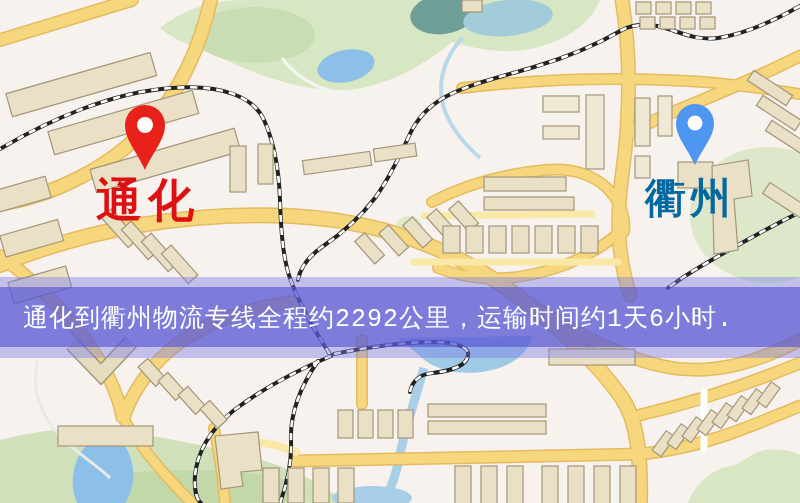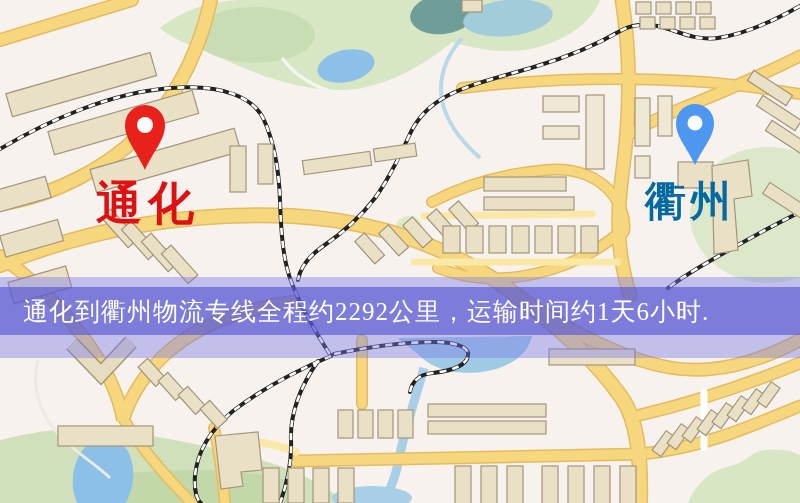--- a/index.html
+++ b/index.html
@@ -1,17 +1,17 @@
 <!DOCTYPE html>
 <html><head>
 <meta charset="utf-8">
 <style>
   html,body{margin:0;padding:0;background:#e8e8e8;}
   .stage{position:relative;width:800px;height:503px;overflow:hidden;
-         font-family:Liberation Serif, serif;}
+         font-family:Liberation Mono, monospace;}
   .stage svg.map{position:absolute;left:0;top:0;}
   
   .rc{fill:none;stroke:#e4bb60;stroke-linecap:round;}
   .rf{fill:none;stroke:#f6d77e;stroke-linecap:round;}
   .rm{fill:none;stroke:#fae8a6;stroke-linecap:round;}
   .rw{fill:none;stroke:#ffffff;stroke-linecap:round;}
   
   .rail-b{fill:none;stroke:#222222;stroke-width:4;stroke-linecap:round;}
   .rail-w{fill:none;stroke:#ffffff;stroke-width:2.6;stroke-dasharray:7 6;stroke-linecap:butt;}
   
@@ -20,21 +20,21 @@
   
   .pin{position:absolute;}
   
   .city-label{position:absolute;transform:translateX(-50%);font-weight:bold;
               white-space:nowrap;line-height:1;}
   .label-origin{left:148px;top:181px;font-size:46px;color:#dd1111;letter-spacing:6px;}
   .label-dest{left:690px;top:181px;font-size:41px;color:#0369a1;letter-spacing:4px;}
   
   .banner-outer{position:absolute;left:0;top:277px;width:800px;height:81px;
                 background:rgba(122,122,230,0.42);}
-  .banner-inner{position:absolute;left:0;top:287px;width:800px;height:48px;
+  .banner-inner{position:absolute;left:0;top:287px;width:800px;height:60px;
                 background:rgba(82,82,210,0.62);display:flex;align-items:center;}
   .banner-text{color:#ffffff;font-size:25px;padding-left:23px;letter-spacing:1px;
                white-space:nowrap;}
 </style>
 </head>
 <body>
 
 <div class="stage">
 
   <svg class="map" width="800" height="503" viewBox="0 0 800 503">

